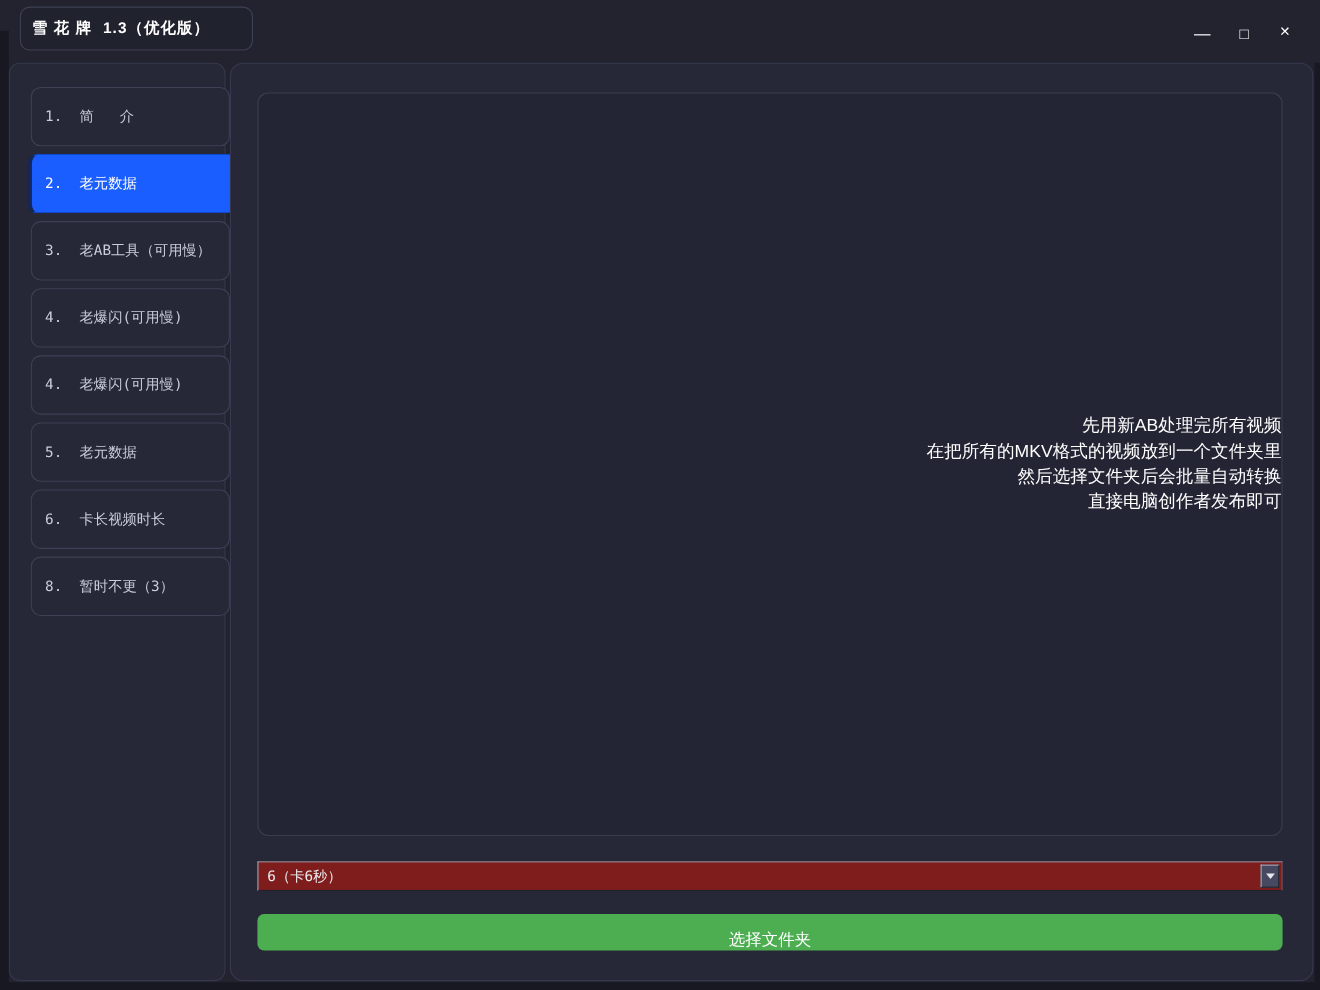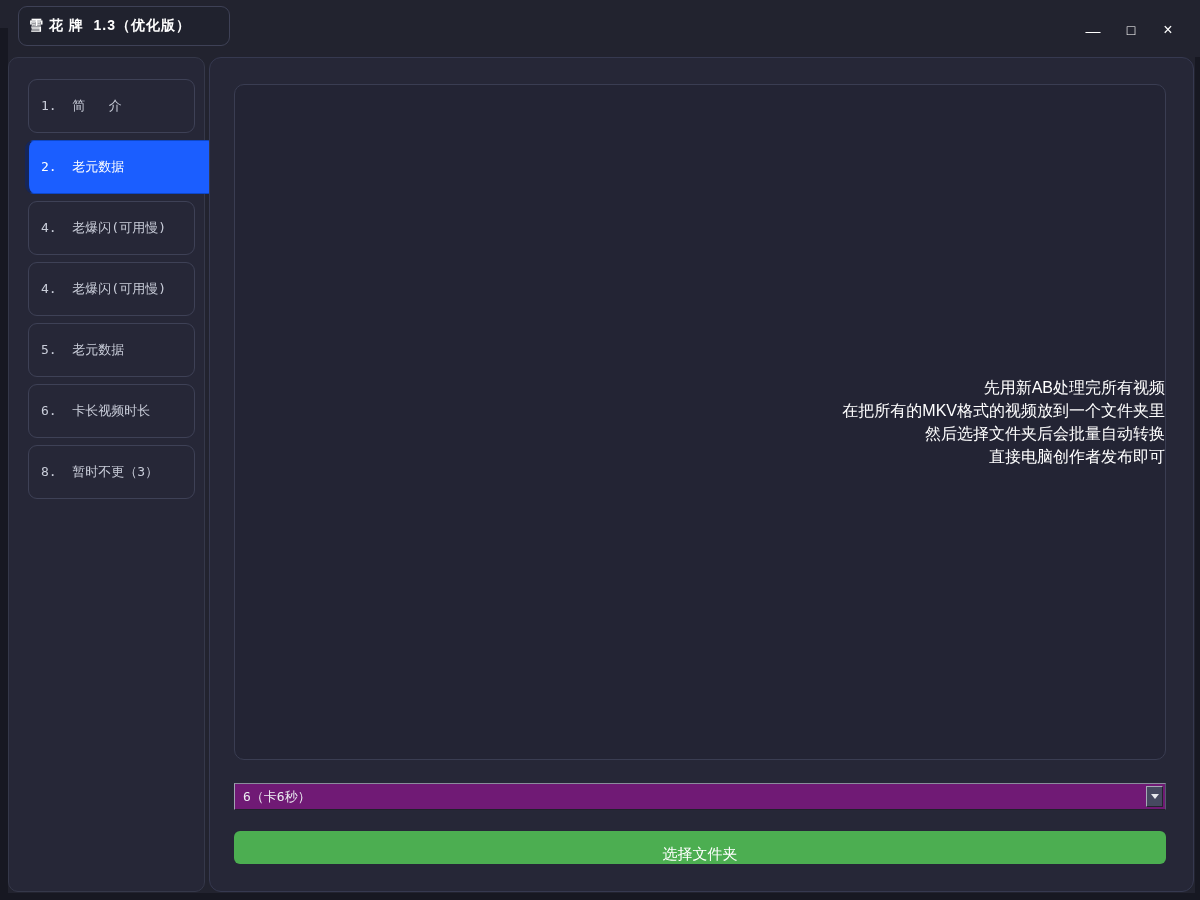--- a/index.html
+++ b/index.html
@@ -41,21 +41,21 @@
 
   
   .sidebar {
     position: absolute; left: 8px; top: 57px; width: 197px; height: 835px;
     background: var(--panel-bg, #262737);
     border: 1px solid #35384a;
     border-radius: 10px;
   }
   .sidebar-items { position: absolute; left: 19px; top: 21px; width: 175px; }
   .side-item {
-    width: 167px; height: 54px; margin-bottom: 7px;
+    width: 181px; height: 54px; margin-bottom: 7px;
     background: var(--panel-bg, #262737);
     border: 1px solid var(--border, #3e4156);
     border-radius: 9px;
     display: flex; align-items: center;
     padding-left: 12px;
     cursor: default;
   }
   .side-item .side-label {
     font-family: "DejaVu Sans Mono", "Liberation Mono", monospace;
     font-size: 13px; color: #c9cdd9; white-space: pre;
@@ -86,21 +86,21 @@
     transform: translateY(-50%);
     text-align: center;
   }
   .inst-line {
     color: #ffffff; font-size: 16px; line-height: 23px; white-space: pre; text-align: right;
   }
 
   
   .combo {
     position: absolute; left: 234px; top: 783px; width: 932px; height: 27px;
-    background: #701a75;
+    background: #7f1d1d;
     border: 1px solid #555a6e;
     border-left-color: #a0a3b0;
     border-top-color: #8a8d9c;
     border-bottom-color: #20212b;
     display: flex; align-items: center;
   }
   .combo-value {
     font-family: "DejaVu Sans Mono", "Liberation Mono", monospace;
     font-size: 13px; color: #eceef2; padding-left: 8px; white-space: pre;
   }
@@ -149,20 +149,23 @@
   </div>
 </div>
 
 <div class="sidebar">
   <div class="sidebar-items">
       <div class="side-item">
         <span class="side-label">1.  简   介</span>
       </div>
       <div class="side-item selected">
         <span class="side-label">2.  老元数据</span>
+      </div>
+      <div class="side-item">
+        <span class="side-label">3.  老AB工具（可用慢）</span>
       </div>
       <div class="side-item">
         <span class="side-label">4.  老爆闪(可用慢)</span>
       </div>
       <div class="side-item">
         <span class="side-label">4.  老爆闪(可用慢)</span>
       </div>
       <div class="side-item">
         <span class="side-label">5.  老元数据</span>
       </div>

